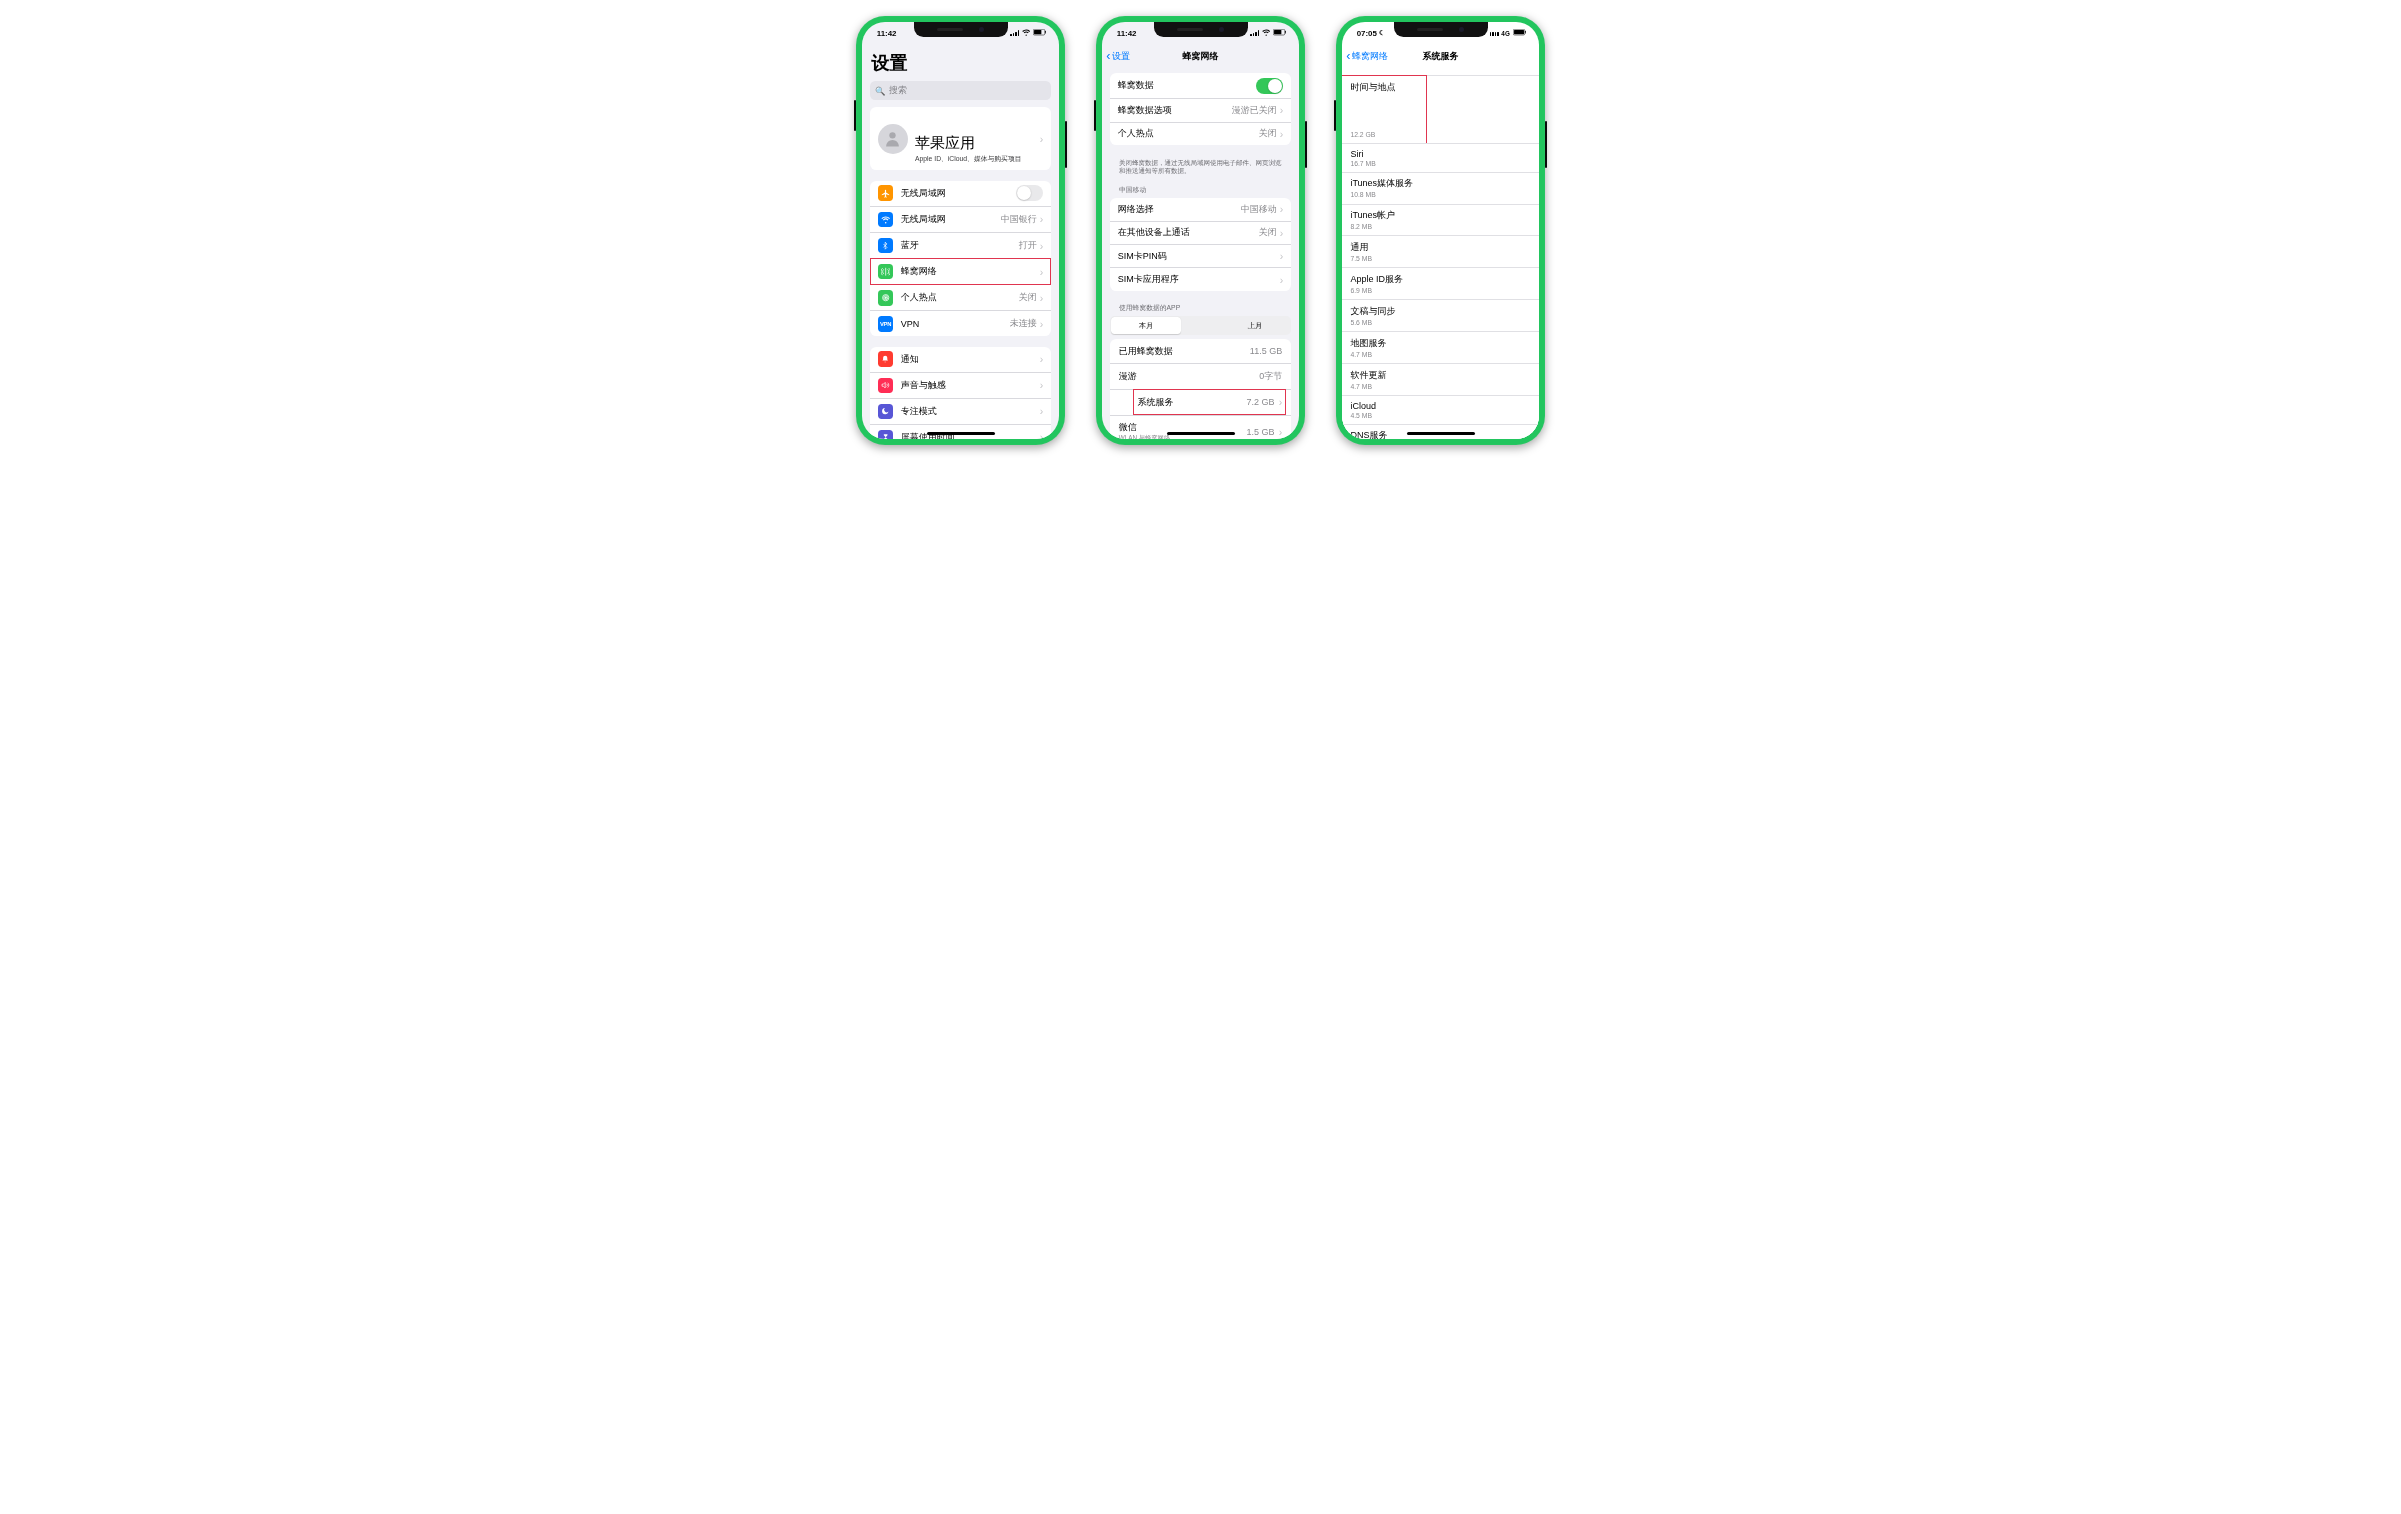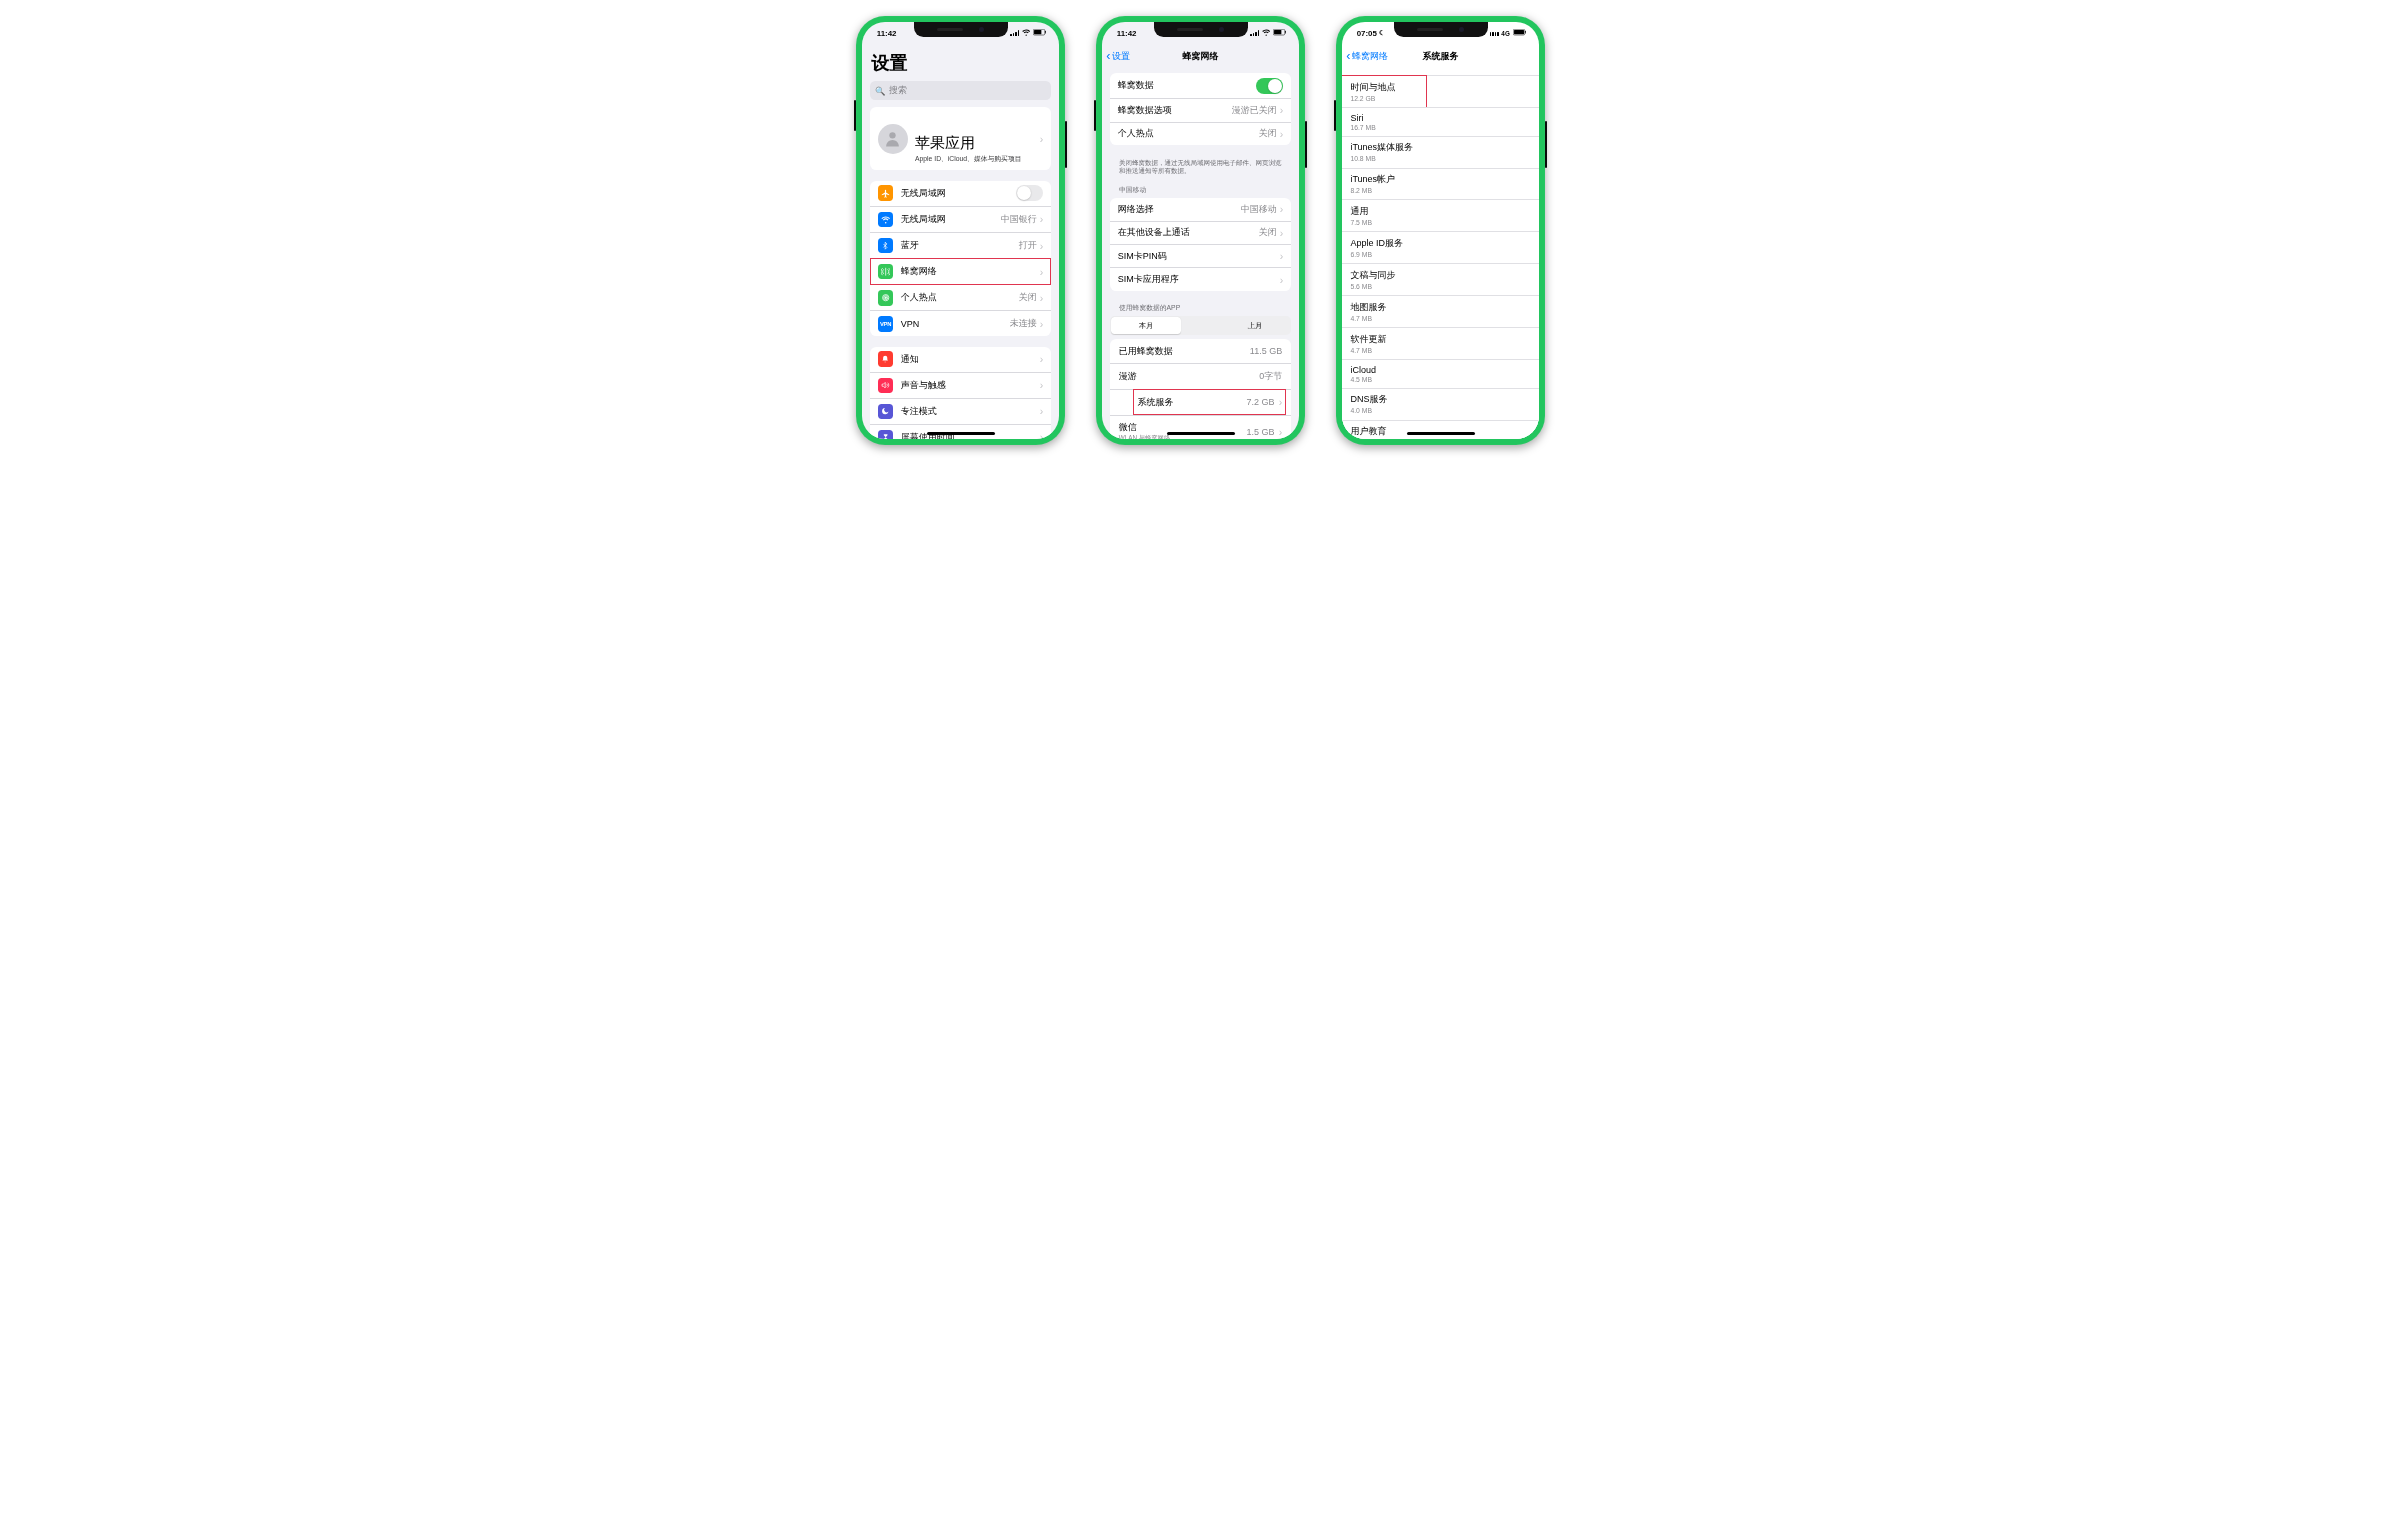--- a/index.html
+++ b/index.html
@@ -474,21 +474,21 @@
     </div>
     <div class="nav-bar">
       <div class="back">
         <span style="font-size:12.6px;font-weight:300">‹</span>
         <span>蜂窝网络</span>
       </div>
       <div class="title">系统服务</div>
     </div>
     <div class="screen-content" style="height:calc(100% - 46px);">
       <div class="list3" id="p3list">
-          <div class="flat-row highlighted" style="border-top: 0.3px solid rgb(224, 224, 228);">
+          <div class="flat-row highlighted" style="border-top: 0.3px solid rgb(224, 224, 228); gap: 36px;">
             <div class="flabel">时间与地点</div>
             <div class="fvalue">12.2 GB</div>
           </div>
           <div class="flat-row">
             <div class="flabel">Siri</div>
             <div class="fvalue">16.7 MB</div>
           </div>
           <div class="flat-row">
             <div class="flabel">iTunes媒体服务</div>
             <div class="fvalue">10.8 MB</div>

